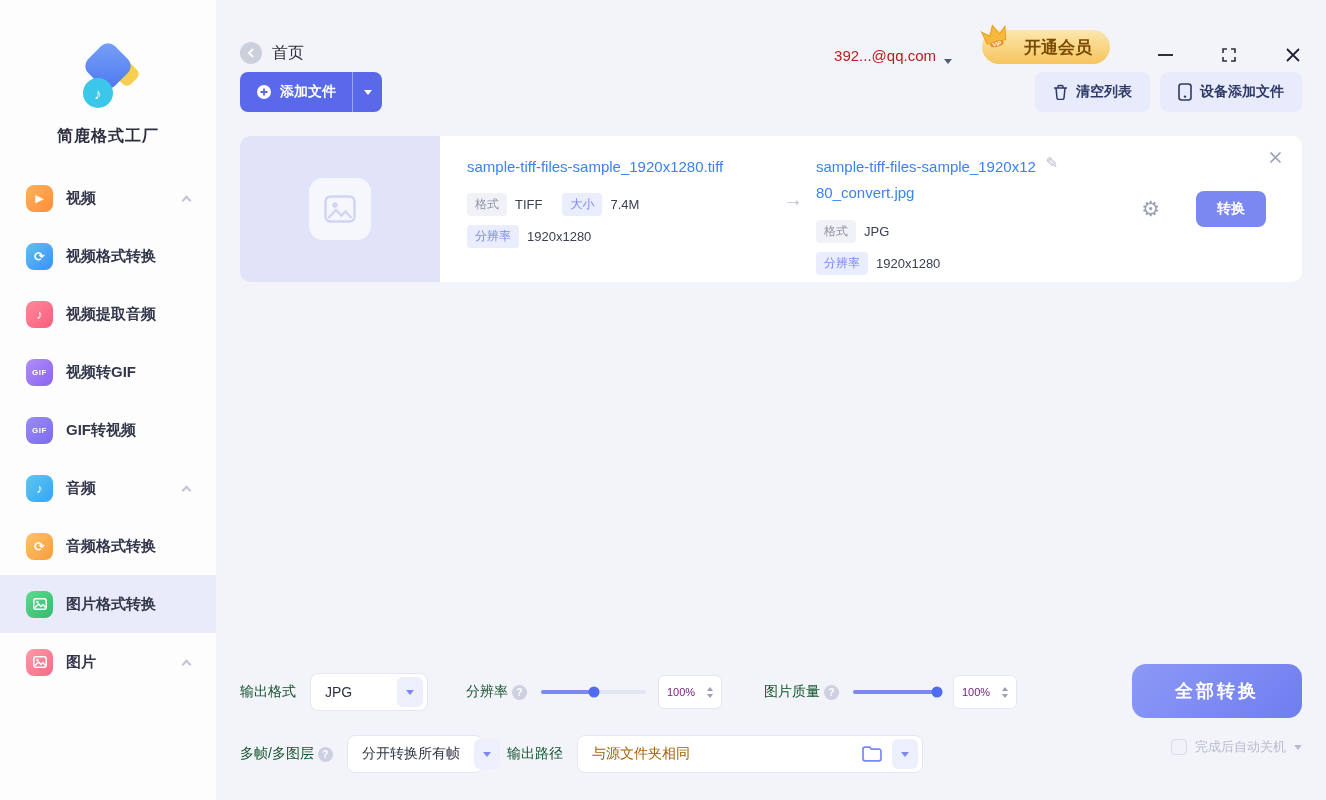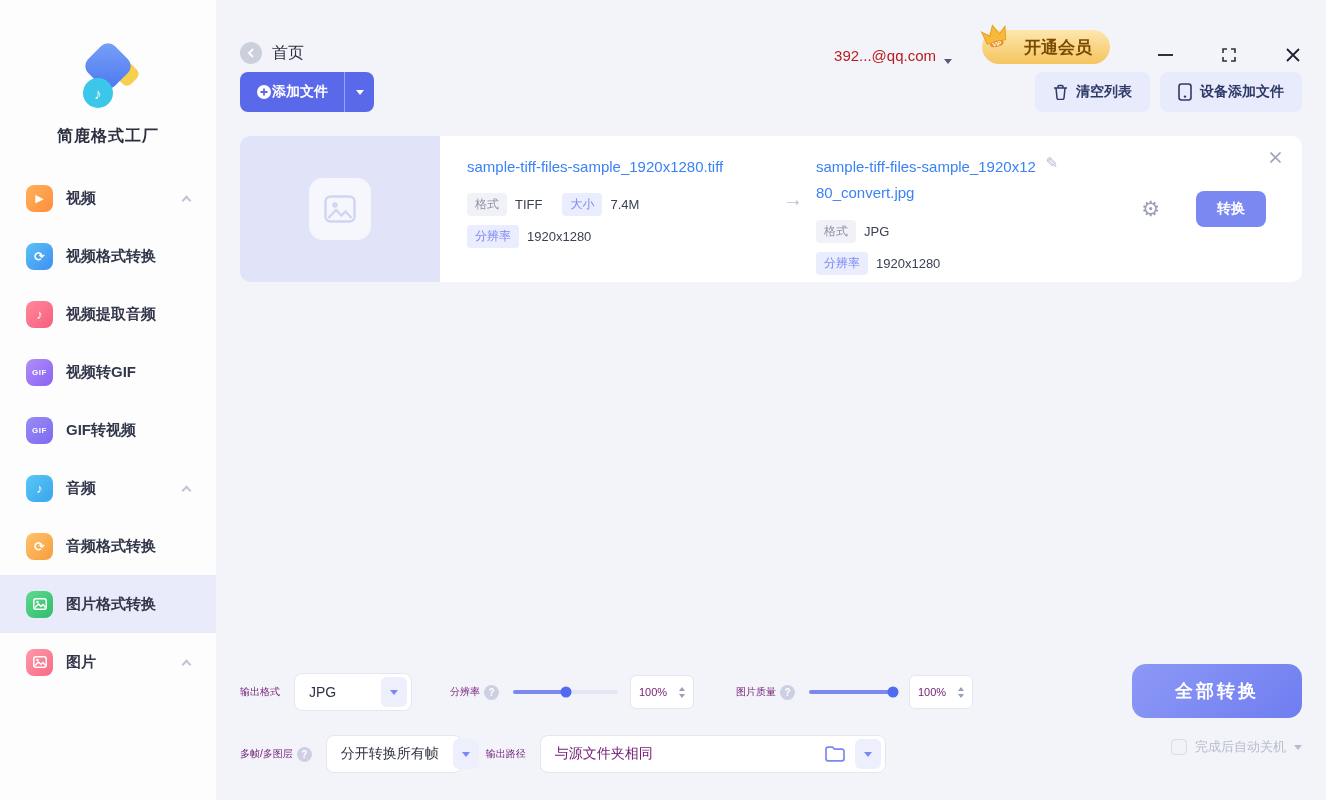--- a/index.html
+++ b/index.html
@@ -41,21 +41,21 @@
   .caret-sm{width:0;height:0;border-left:4px solid transparent;border-right:4px solid transparent;border-top:5px solid #555a70;margin-left:8px}
   .vip-pill{position:relative;margin-left:30px;height:34px;padding:0 18px 0 42px;display:flex;align-items:center;background:linear-gradient(180deg,#fde7ae,#f5c45e);border-radius:17px;cursor:pointer}
   .vip-pill .vip-text{font-size:17px;font-weight:bold;color:#7a4a00}
   .crown{position:absolute;left:-4px;top:-10px;transform:rotate(-14deg)}
   .win-ctl{margin-left:46px;width:18px;height:18px;display:flex;align-items:center;justify-content:center;cursor:pointer}
   .min-line{width:15px;height:2px;background:#2b2f3e}
 
   
   .toolbar{display:flex;align-items:center;margin-top:8px}
   .btn-add{display:flex;background:#5a68ea;border-radius:8px;overflow:hidden;color:#fff;cursor:pointer}
-  .btn-add-main{display:flex;align-items:center;gap:0;padding:0 16px;height:40px;font-size:14px;font-weight:bold}
+  .btn-add-main{display:flex;align-items:center;gap:8px;padding:0 16px;height:40px;font-size:14px;font-weight:bold}
   .btn-add-caret{width:30px;display:flex;align-items:center;justify-content:center;border-left:1px solid rgba(255,255,255,.4)}
   .caret-white{width:0;height:0;border-left:4px solid transparent;border-right:4px solid transparent;border-top:5px solid #fff}
   .btn-light{margin-left:10px;display:flex;align-items:center;gap:8px;height:40px;padding:0 18px;background:#e8ebfc;border-radius:8px;color:#2e3a66;font-size:14px;font-weight:bold;cursor:pointer}
   .btn-clear{margin-left:auto}
 
   
   .file-card{position:relative;display:flex;height:146px;background:#fff;border-radius:10px;margin-top:24px}
   .thumb{width:200px;height:146px;border-radius:10px 0 0 10px;background:#e1e4f8;display:flex;align-items:center;justify-content:center;flex-shrink:0}
   .thumb-inner{width:62px;height:62px;border-radius:14px;background:#f6f7fd;display:flex;align-items:center;justify-content:center}
   .src-block{padding:18px 0 0 27px;width:330px;flex-shrink:0}
@@ -71,39 +71,39 @@
   .tgt-block .fname{width:222px}
   .edit-icon{position:absolute;top:18px;right:8px;color:#b8bdcf;font-size:15px;cursor:pointer}
   .gear-icon{position:absolute;right:142px;top:50%;transform:translateY(-50%);font-size:21px;color:#9aa0b5;cursor:pointer;font-family:"DejaVu Sans",sans-serif}
   .convert-btn{position:absolute;right:36px;top:50%;transform:translateY(-50%);background:#7b88f2;color:#fff;font-size:14px;font-weight:bold;border:none;border-radius:8px;padding:9px 21px;cursor:pointer;font-family:inherit}
   .remove-btn{position:absolute;top:14px;right:20px;cursor:pointer}
 
   
   .settings{margin-top:auto;padding:0 200px 26px 0;position:relative}
   .srow{display:flex;align-items:center;height:40px}
   .srow + .srow{margin-top:22px}
-  .slabel{font-size:10px;color:#701a75;white-space:nowrap}
+  .slabel{font-size:14px;color:#14532d;white-space:nowrap}
   .mr14{margin-right:14px}
   .help{width:15px;height:15px;border-radius:50%;background:#ccd0e2;color:#fff;font-size:10px;font-weight:bold;display:inline-flex;align-items:center;justify-content:center;margin:0 14px 0 4px;flex-shrink:0;cursor:pointer}
   .select{display:flex;align-items:center;background:#fff;border:1px solid #e4e6f2;border-radius:8px;height:38px;cursor:pointer}
   .select .val{padding:0 14px;font-size:14px;color:#2f3442;white-space:nowrap}
   .caret-box{width:26px;height:30px;margin:0 4px 0 auto;background:#edeffc;border-radius:6px;display:flex;align-items:center;justify-content:center;flex-shrink:0}
   .caret-purple{width:0;height:0;border-left:4px solid transparent;border-right:4px solid transparent;border-top:5px solid #7b88f2}
   .w-format{width:118px}.w-frames{width:136px}
   .slider{position:relative;width:105px;height:4px;border-radius:2px;background:#e2e5f3;margin-right:12px}
   .slider .fill{position:absolute;left:0;top:0;height:100%;border-radius:2px;background:#7b88f2}
   .slider .handle{position:absolute;top:50%;transform:translate(-50%,-50%);width:11px;height:11px;border-radius:50%;background:#4f6bf0;cursor:pointer}
   .slider.small{width:88px}
   .spin{display:flex;align-items:center;background:#fff;border:1px solid #e4e6f2;border-radius:6px;height:34px;padding:0 8px}
   .spin input{width:40px;border:none;font-size:11px;color:#701a75;font-family:inherit;outline:none;background:transparent}
   .spin .arrows{display:flex;flex-direction:column;gap:3px;cursor:pointer}
   .tri-up{width:0;height:0;border-left:3.5px solid transparent;border-right:3.5px solid transparent;border-bottom:4px solid #9aa0b5}
   .tri-dn{width:0;height:0;border-left:3.5px solid transparent;border-right:3.5px solid transparent;border-top:4px solid #9aa0b5}
   .path-box{display:flex;align-items:center;background:#fff;border:1px solid #e4e6f2;border-radius:8px;height:38px;width:346px;cursor:pointer}
-  .path-box .val{padding:0 14px;font-size:14px;color:#701a75;flex:1}
+  .path-box .val{padding:0 14px;font-size:14px;color:#a16207;flex:1}
   .folder-wrap{padding:0 10px;display:flex;align-items:center}
   .convert-all{position:absolute;right:0;top:-8px;width:170px;height:54px;border:none;border-radius:14px;background:linear-gradient(135deg,#8d99f6,#6f7df0);color:#fff;font-size:18px;font-weight:bold;letter-spacing:3px;cursor:pointer;font-family:inherit}
   .shutdown{position:absolute;right:0;top:66px;display:flex;align-items:center;gap:8px;cursor:pointer}
   .checkbox{width:16px;height:16px;border-radius:4px;border:1px solid #d8dbe8;background:#f2f3f8}
   .shutdown .lab{font-size:13px;color:#b7bbcf;white-space:nowrap}
   .caret-gray{width:0;height:0;border-left:4px solid transparent;border-right:4px solid transparent;border-top:5px solid #b7bbcf}
 </style>
 </head>
 <body>
 

